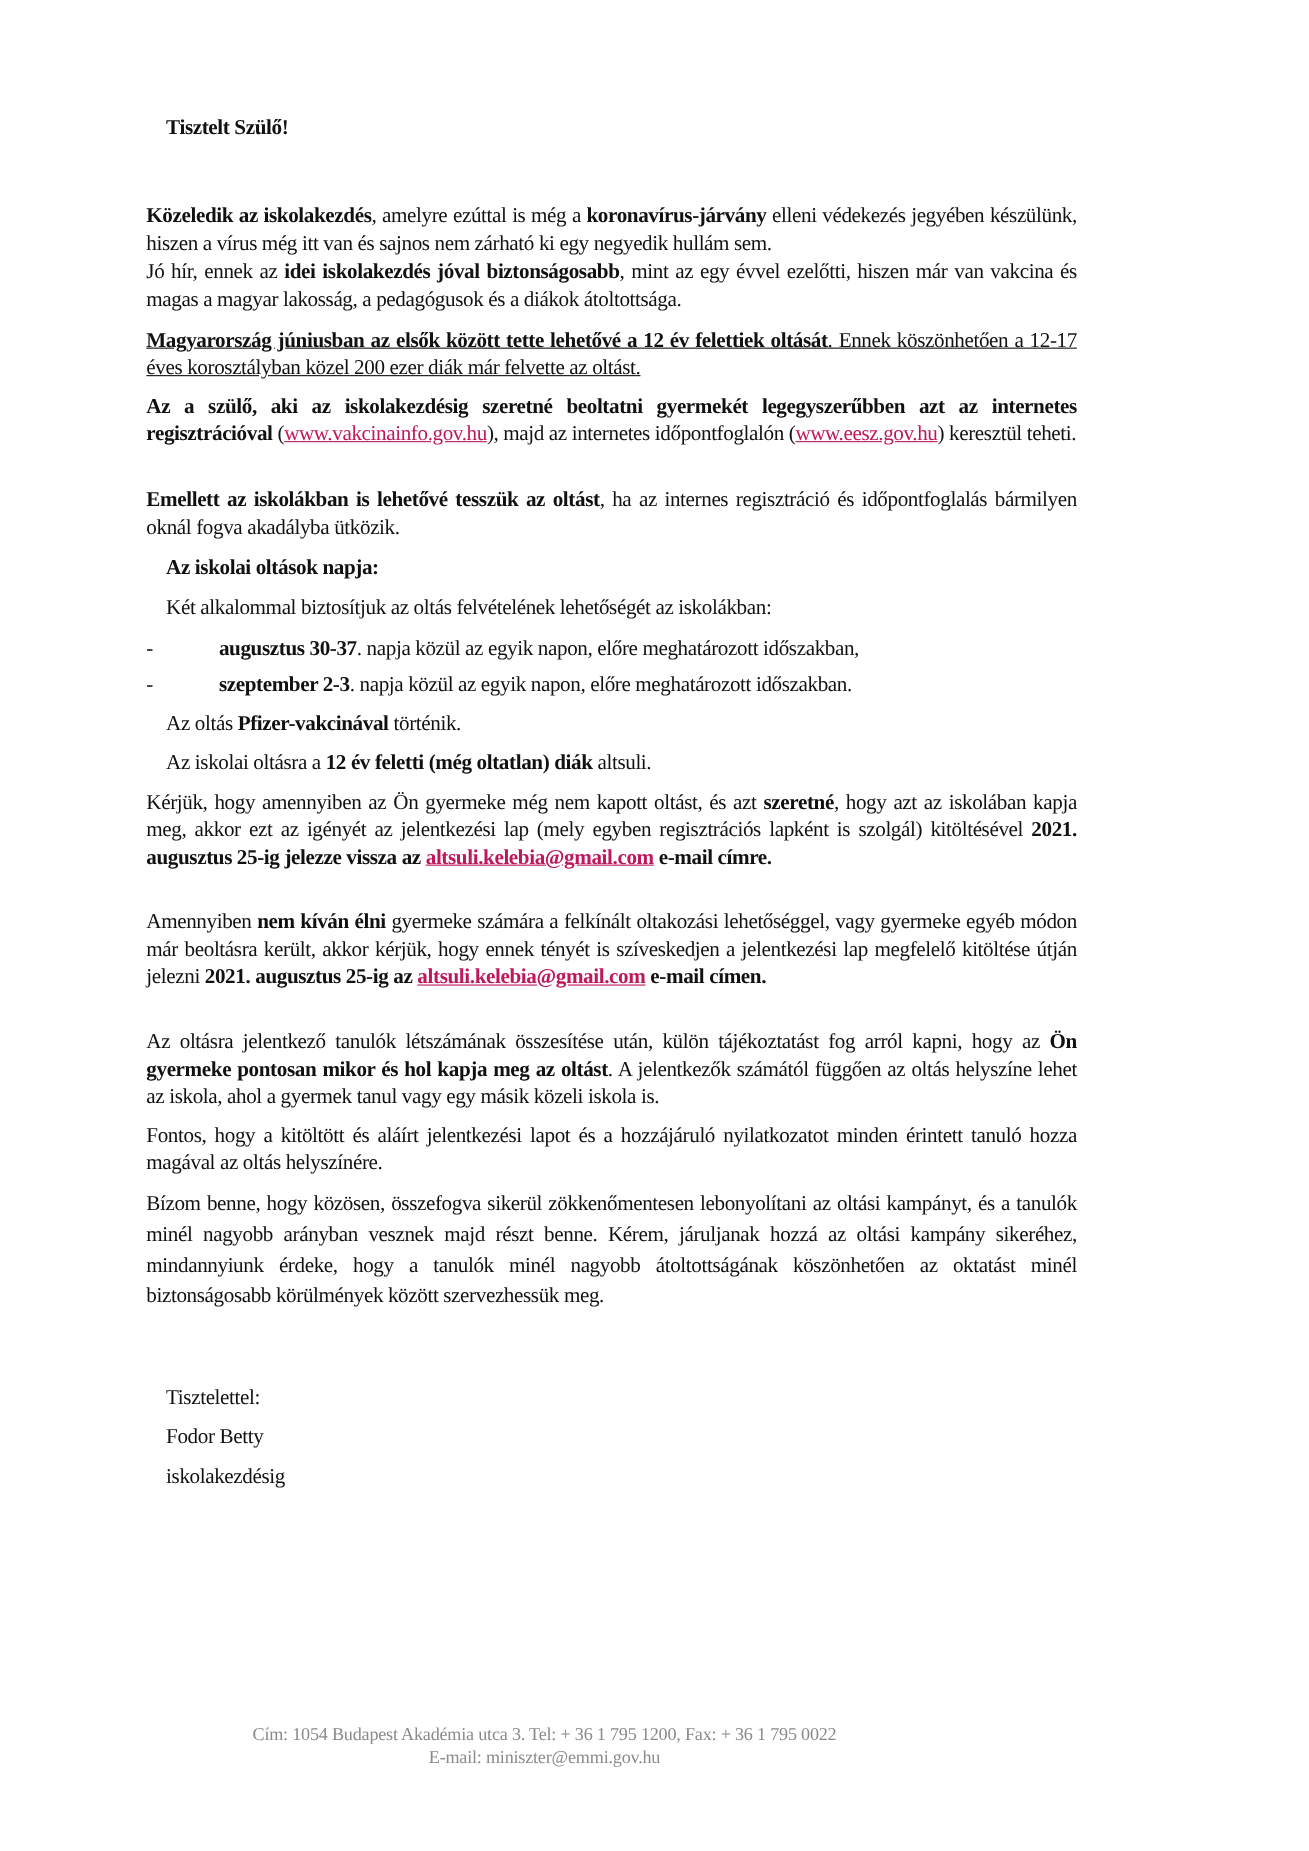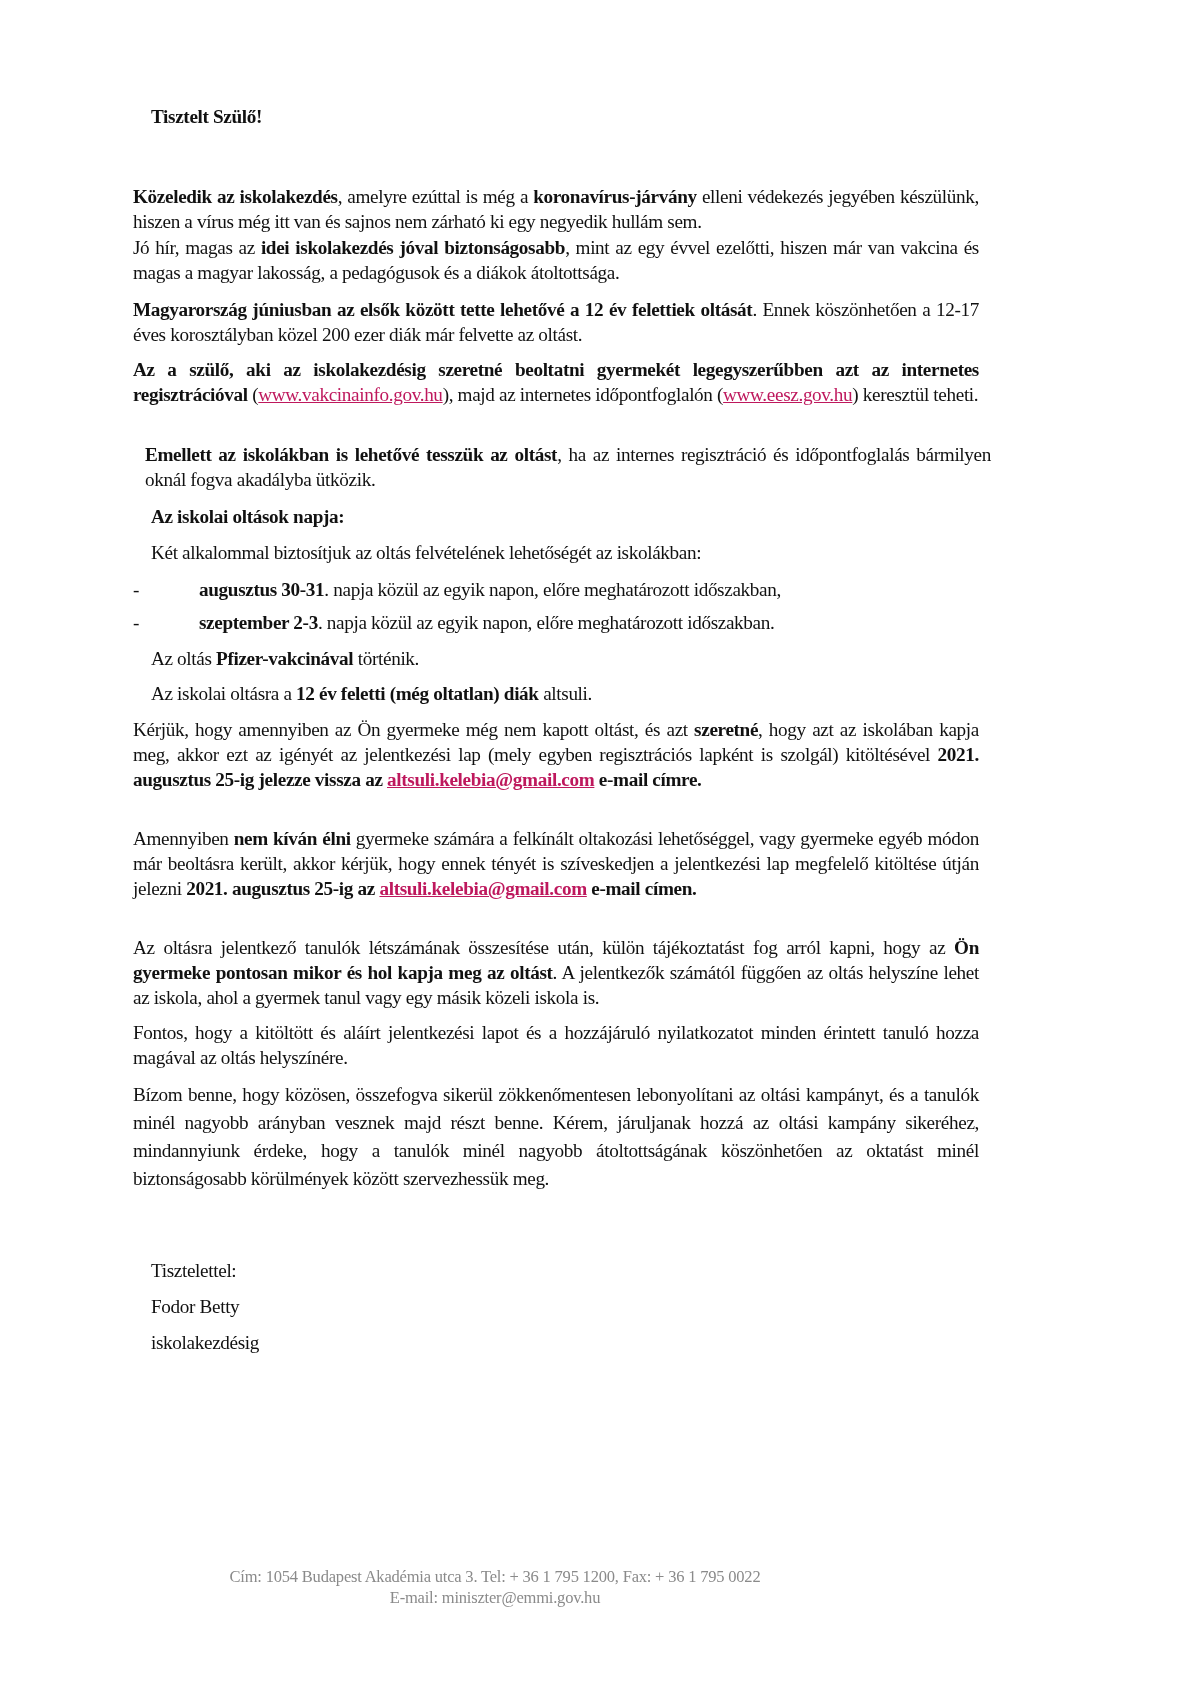--- a/index.html
+++ b/index.html
@@ -24,46 +24,46 @@
 
   <div class="p left" style="top:104px;">
     <b>Tisztelt Szülő!</b>
   </div>
 
   <div class="p" style="top:174px;margin-top:10px;">
     <b>Közeledik az iskolakezdés</b><span>, amelyre ezúttal is még a </span><b>koronavírus-járvány</b><span> elleni védekezés jegyében készülünk, hiszen a vírus még itt van és sajnos nem zárható ki egy negyedik hullám sem.</span>
   </div>
 
   <div class="p" style="top:235px;">
-    <span>Jó hír, magas az </span><b>idei iskolakezdés jóval biztonságosabb</b><span>, mint az egy évvel ezelőtti, hiszen már van vakcina és magas a magyar lakosság, a pedagógusok és a diákok átoltottsága.</span>
+    <span>Jó hír, ennek az </span><b>idei iskolakezdés jóval biztonságosabb</b><span>, mint az egy évvel ezelőtti, hiszen már van vakcina és magas a magyar lakosság, a pedagógusok és a diákok átoltottsága.</span>
   </div>
 
-  <div class="p" style="top:297px;">
+  <div class="p" style="top:297px;text-decoration:underline;">
     <b>Magyarország júniusban az elsők között tette lehetővé a 12 év felettiek oltását</b><span>. Ennek köszönhetően a 12-17 éves korosztályban közel 200 ezer diák már felvette az oltást.</span>
   </div>
 
   <div class="p" style="top:357px;">
     <b>Az a szülő, aki az iskolakezdésig szeretné beoltatni gyermekét legegyszerűbben azt az internetes regisztrációval</b><span> (</span><a class="link" href="#">www.vakcinainfo.gov.hu</a><span>), majd az internetes időpontfoglalón (</span><a class="link" href="#">www.eesz.gov.hu</a><span>) keresztül teheti.</span>
   </div>
 
-  <div class="p" style="top:442px;margin-left:12px;">
+  <div class="p" style="top:442px;">
     <b>Emellett az iskolákban is lehetővé tesszük az oltást</b><span>, ha az internes regisztráció és időpontfoglalás bármilyen oknál fogva akadályba ütközik.</span>
   </div>
 
   <div class="p left" style="top:504px;">
     <b>Az iskolai oltások napja:</b>
   </div>
 
   <div class="p left" style="top:540px;">
     <span>Két alkalommal biztosítjuk az oltás felvételének lehetőségét az iskolákban:</span>
   </div>
 
   <div class="bullet" style="top:577px;">
     <span class="dash">-</span>
-    <span class="txt"><b>augusztus 30-31</b><span>. napja közül az egyik napon, előre meghatározott időszakban,</span></span>
+    <span class="txt"><b>augusztus 30-37</b><span>. napja közül az egyik napon, előre meghatározott időszakban,</span></span>
   </div>
 
   <div class="bullet" style="top:610px;">
     <span class="dash">-</span>
     <span class="txt"><b>szeptember 2-3</b><span>. napja közül az egyik napon, előre meghatározott időszakban.</span></span>
   </div>
 
   <div class="p left" style="top:646px;">
     <span>Az oltás </span><b>Pfizer-vakcinával</b><span> történik.</span>
   </div>

